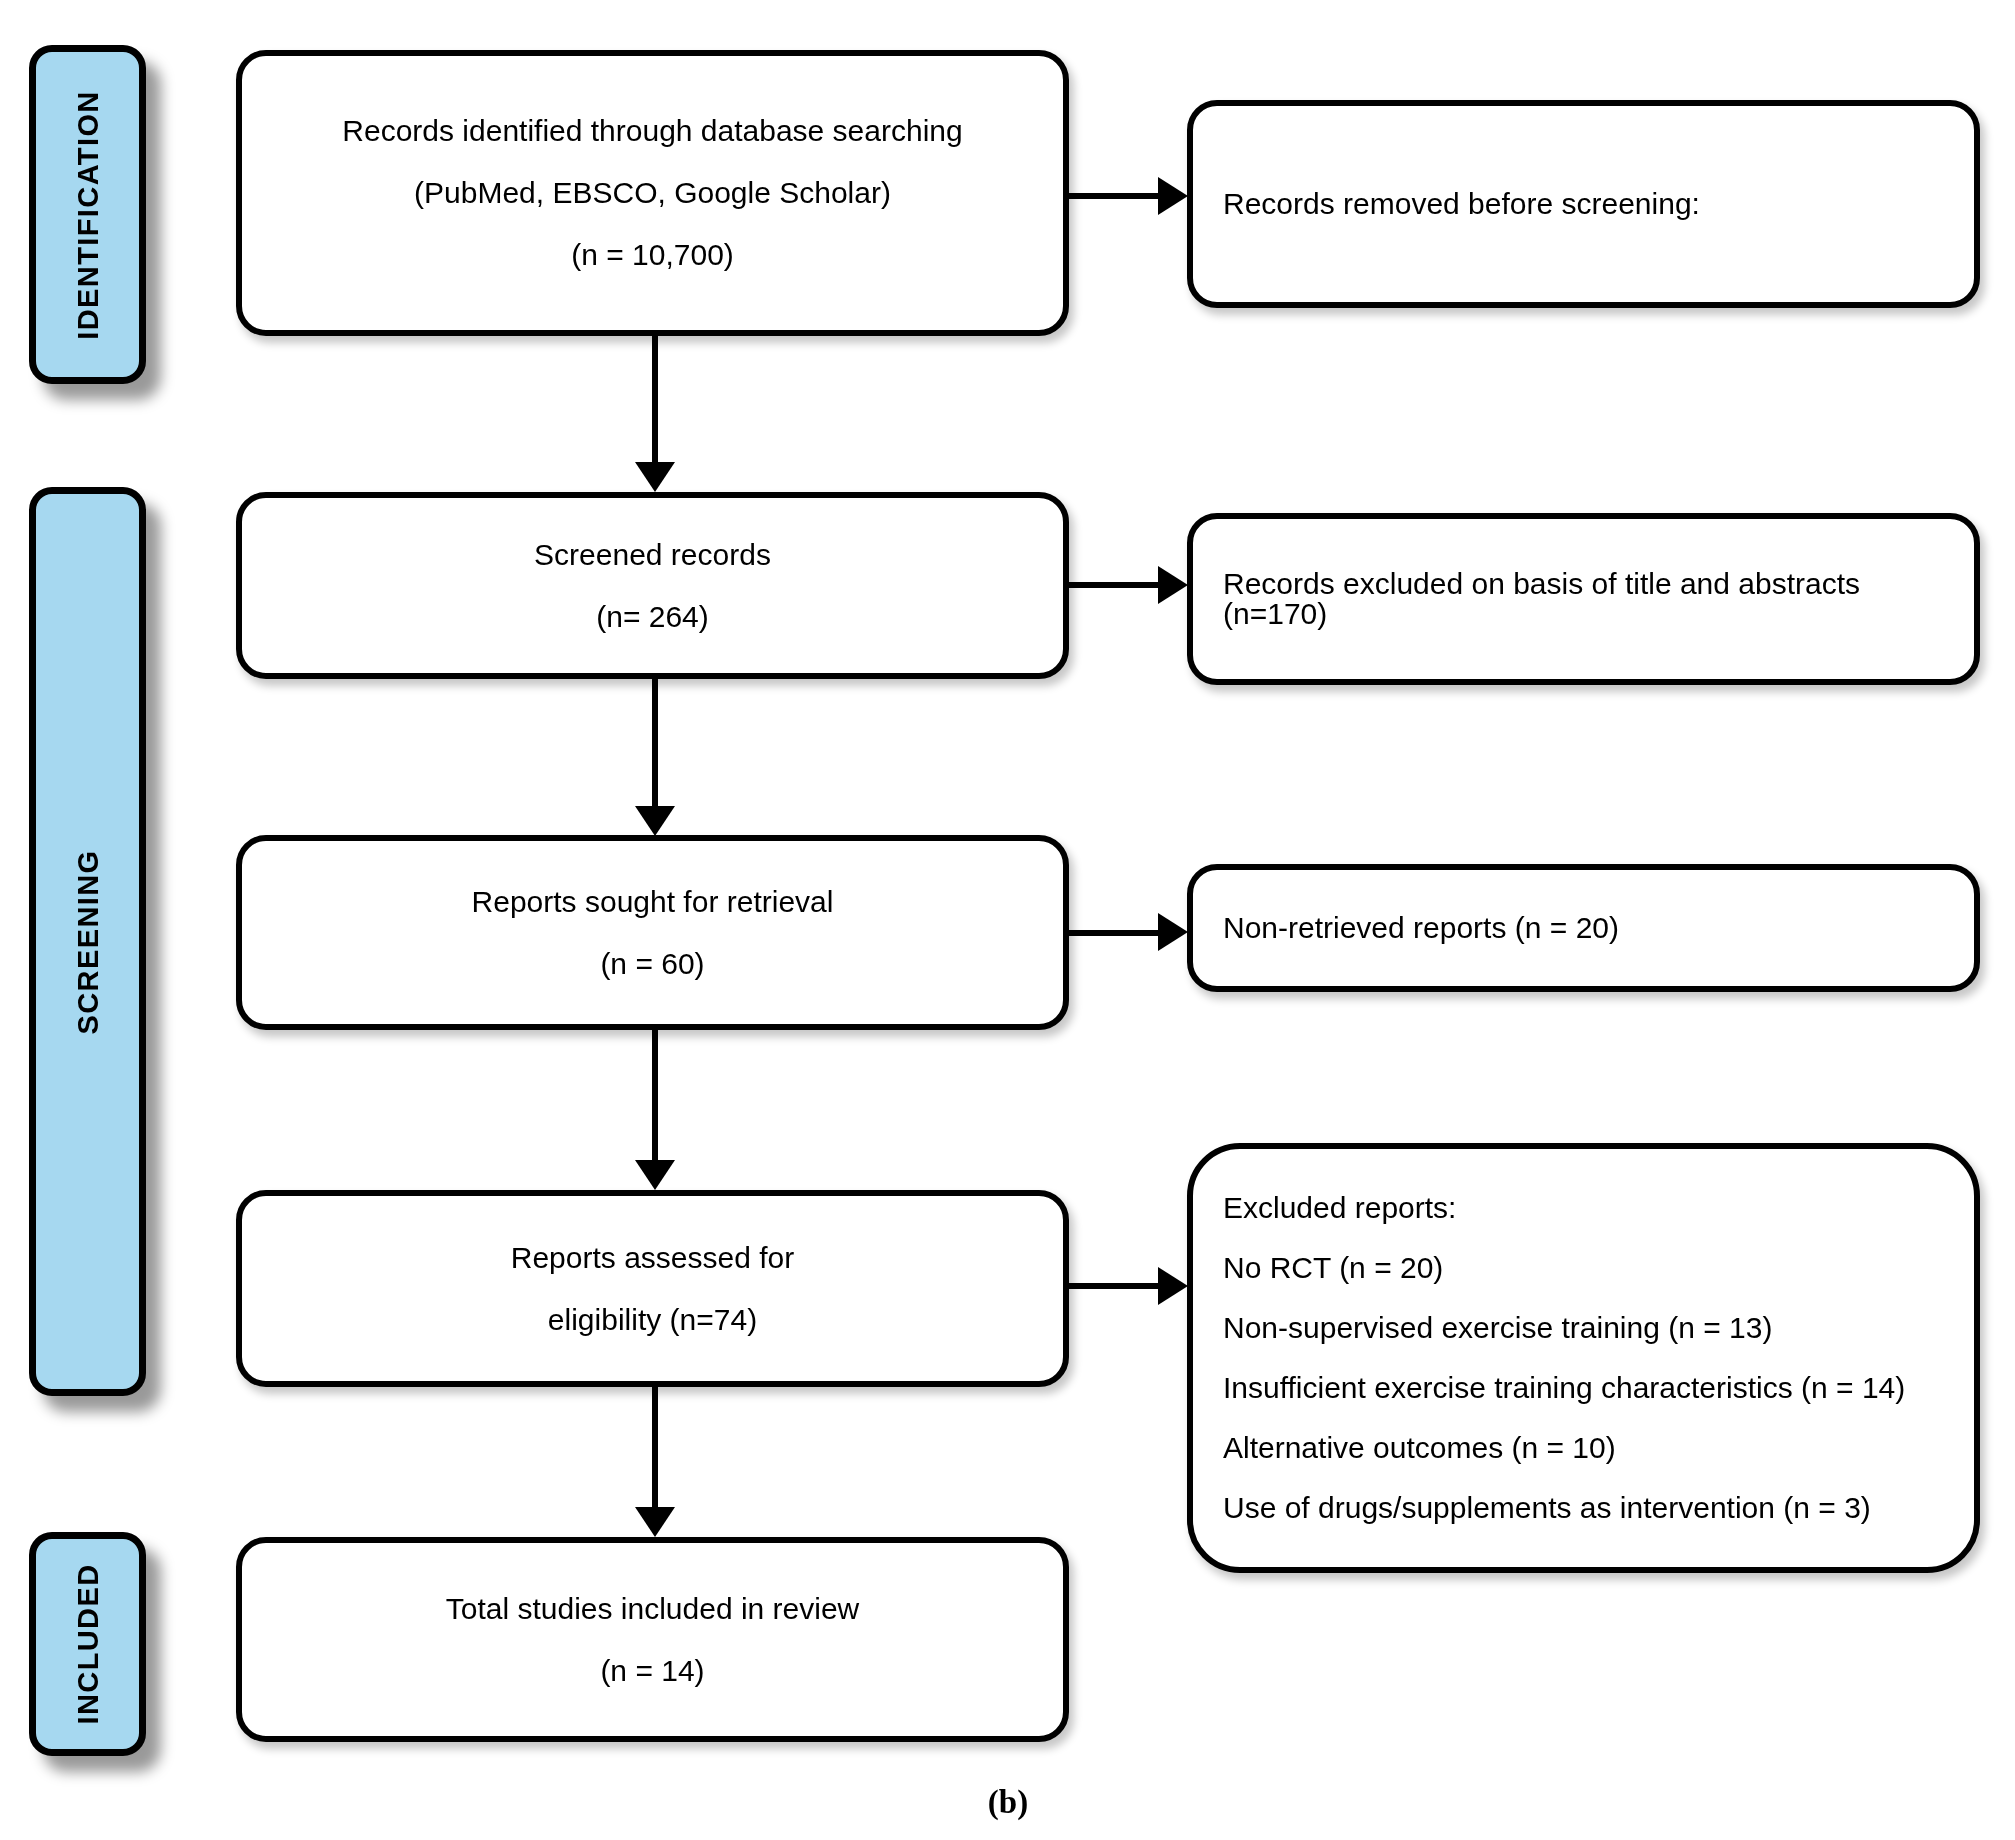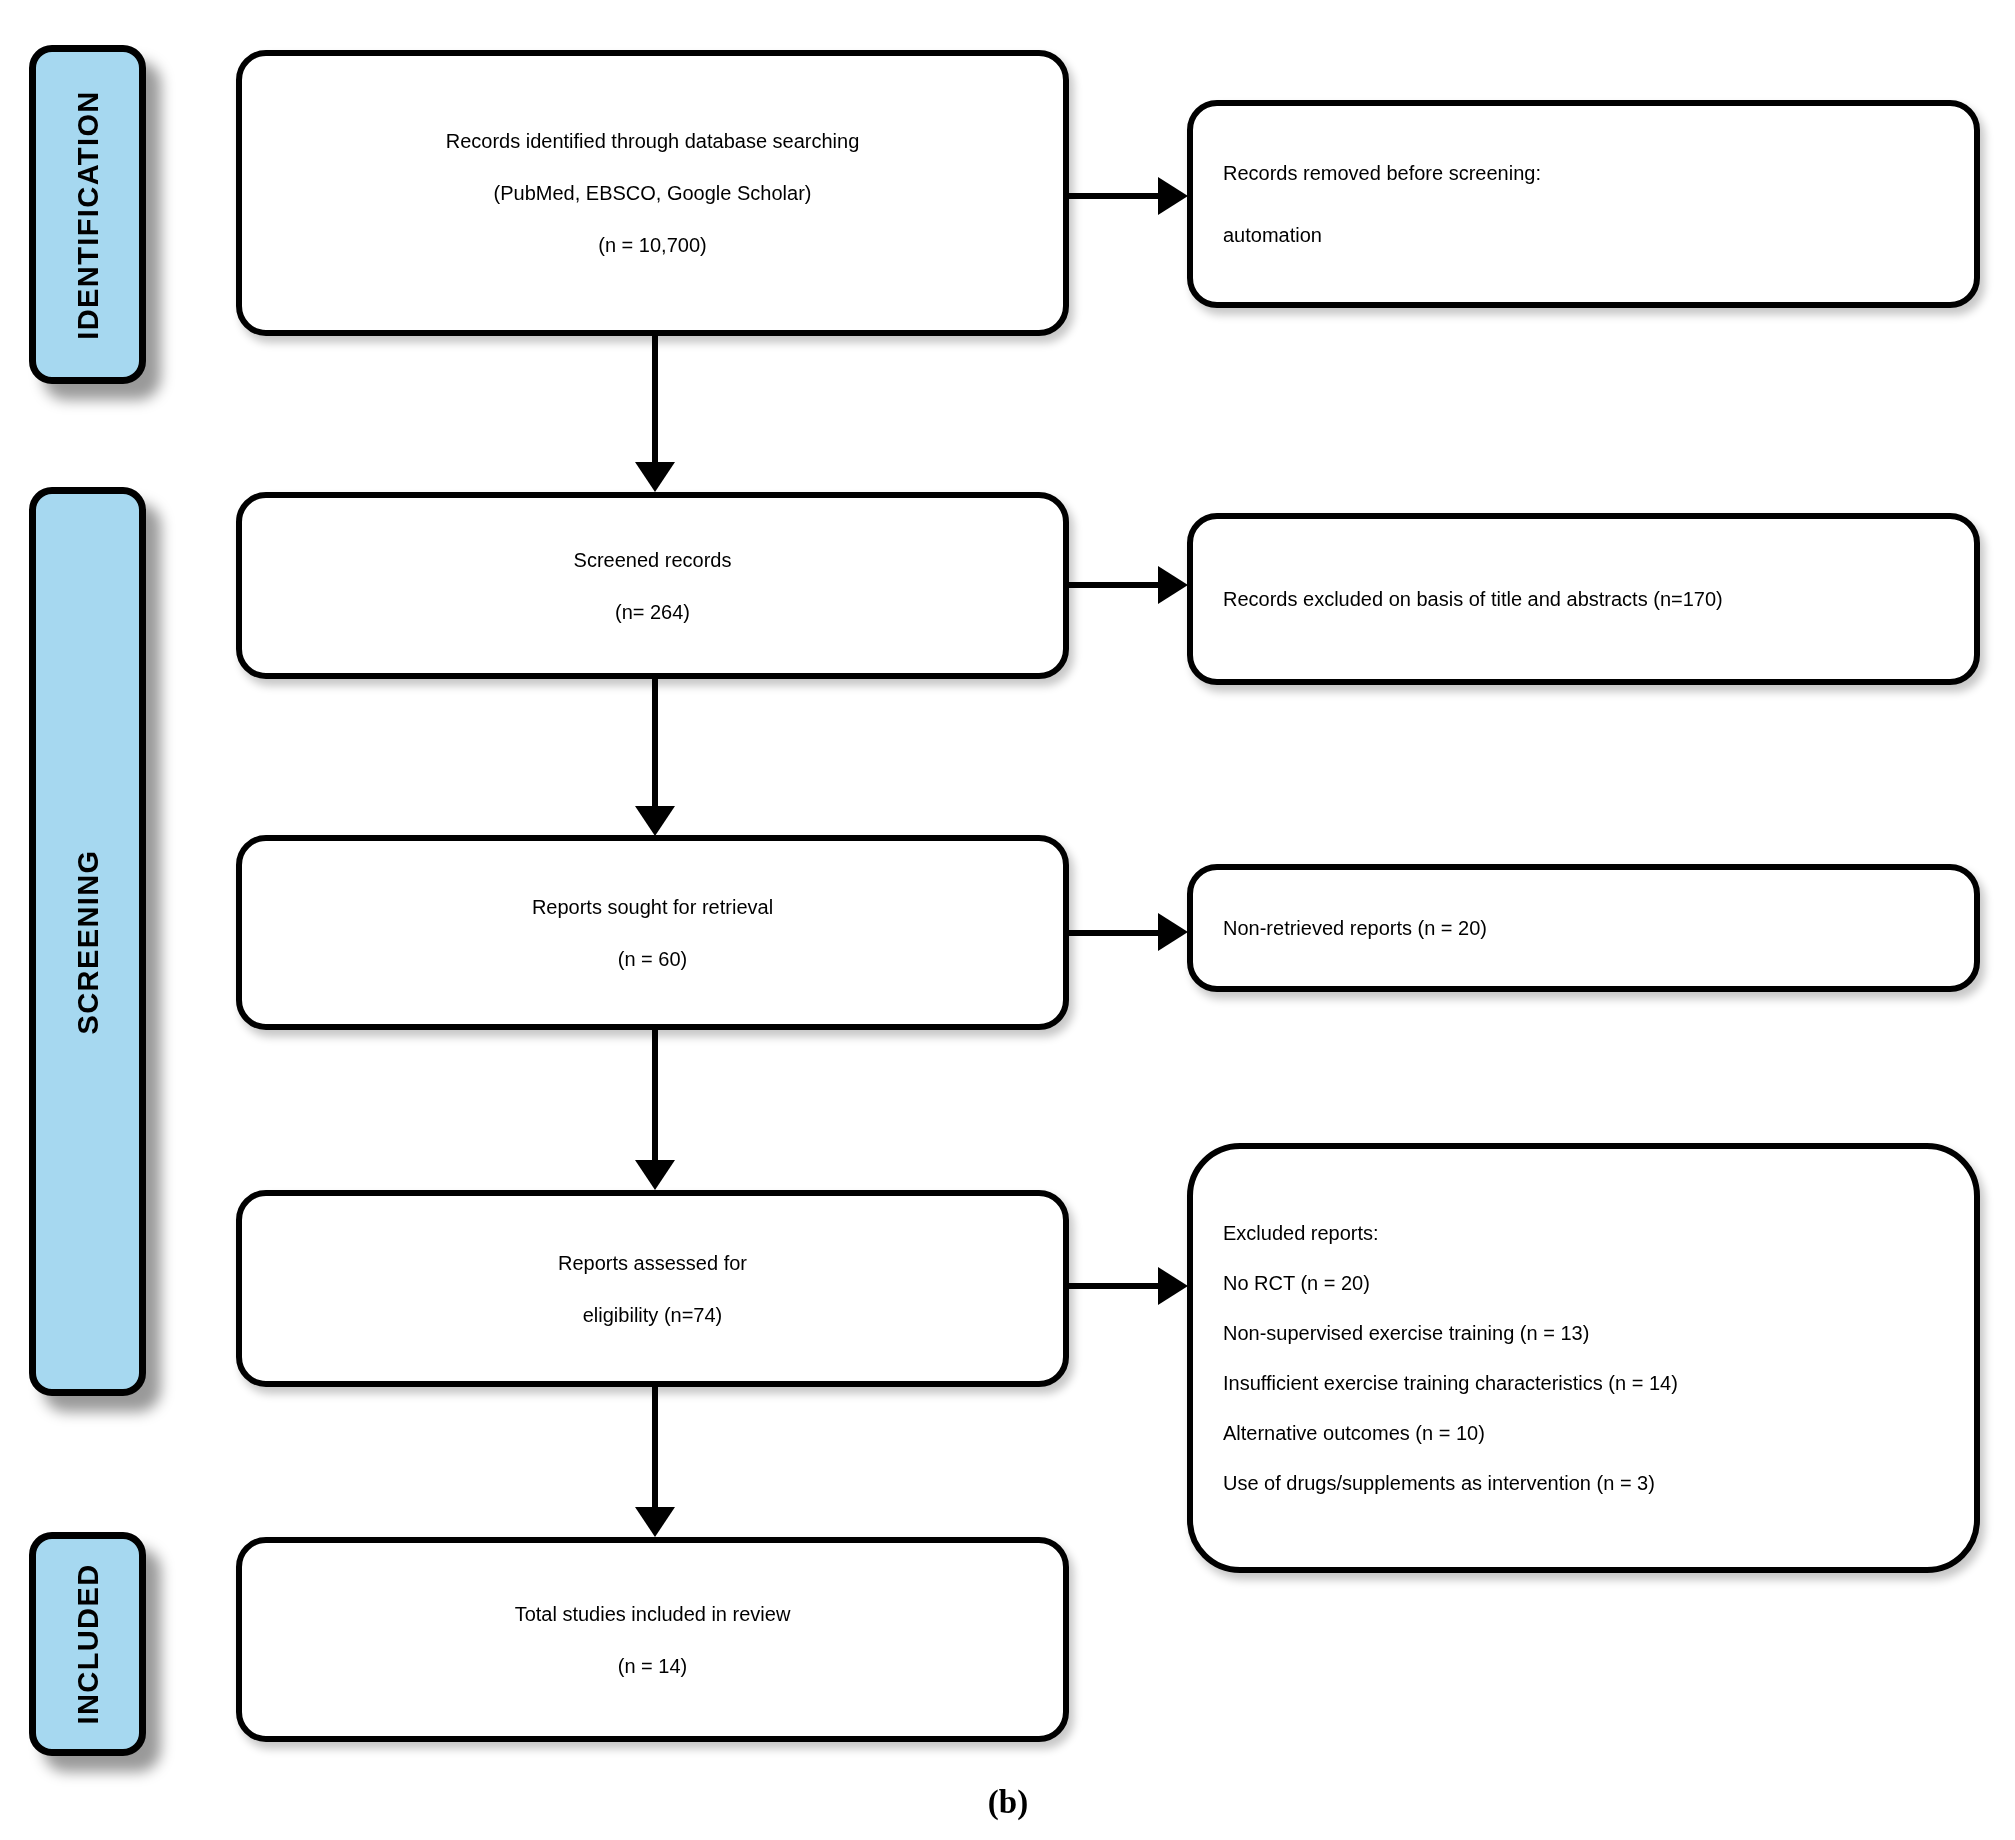--- a/index.html
+++ b/index.html
@@ -27,21 +27,21 @@
   }
   
   .box {
     position:absolute;
     background:#ffffff;
     border:6.2px solid #000;
     border-radius:30px;
     display:flex; flex-direction:column;
     justify-content:center;
     box-shadow:4.8px 6.7px 8.6px rgba(0,0,0,0.22);
-    font-size:20px; line-height:1;
+    font-size:30px; line-height:1;
   }
   .box.main { text-align:center; row-gap:32px; padding:0 19px; }
   .box.side { text-align:left; padding:0 30px; }
   .box.side.gap150 { row-gap:42px; }
   .box.side.gap128 { row-gap:30px; }
   .box.side.biground { border-radius:53px; }
   .line { display:block; }
   .justify { text-align:justify; text-align-last:justify; }
   
   .hline, .vline { position:absolute; background:#000; }
@@ -102,21 +102,20 @@
     <span class="line">eligibility (n=74)</span>
   </div>
 
   <div class="box main" style="left:236px; top:1537px; width:833px; height:205px;">
     <span class="line">Total studies included in review</span>
     <span class="line">(n = 14)</span>
   </div>
 
   <div class="box side gap150" style="left:1187px; top:100px; width:793px; height:208px;">
     <span class="line">Records removed before screening:</span>
-    <span class="line">automation</span>
   </div>
 
   <div class="box side" style="left:1187px; top:513px; width:793px; height:172px;">
     <span class="line">Records excluded on basis of title and abstracts (n=170)</span>
   </div>
 
   <div class="box side" style="left:1187px; top:864px; width:793px; height:128px;">
     <span class="line">Non-retrieved reports (n = 20)</span>
   </div>
 

